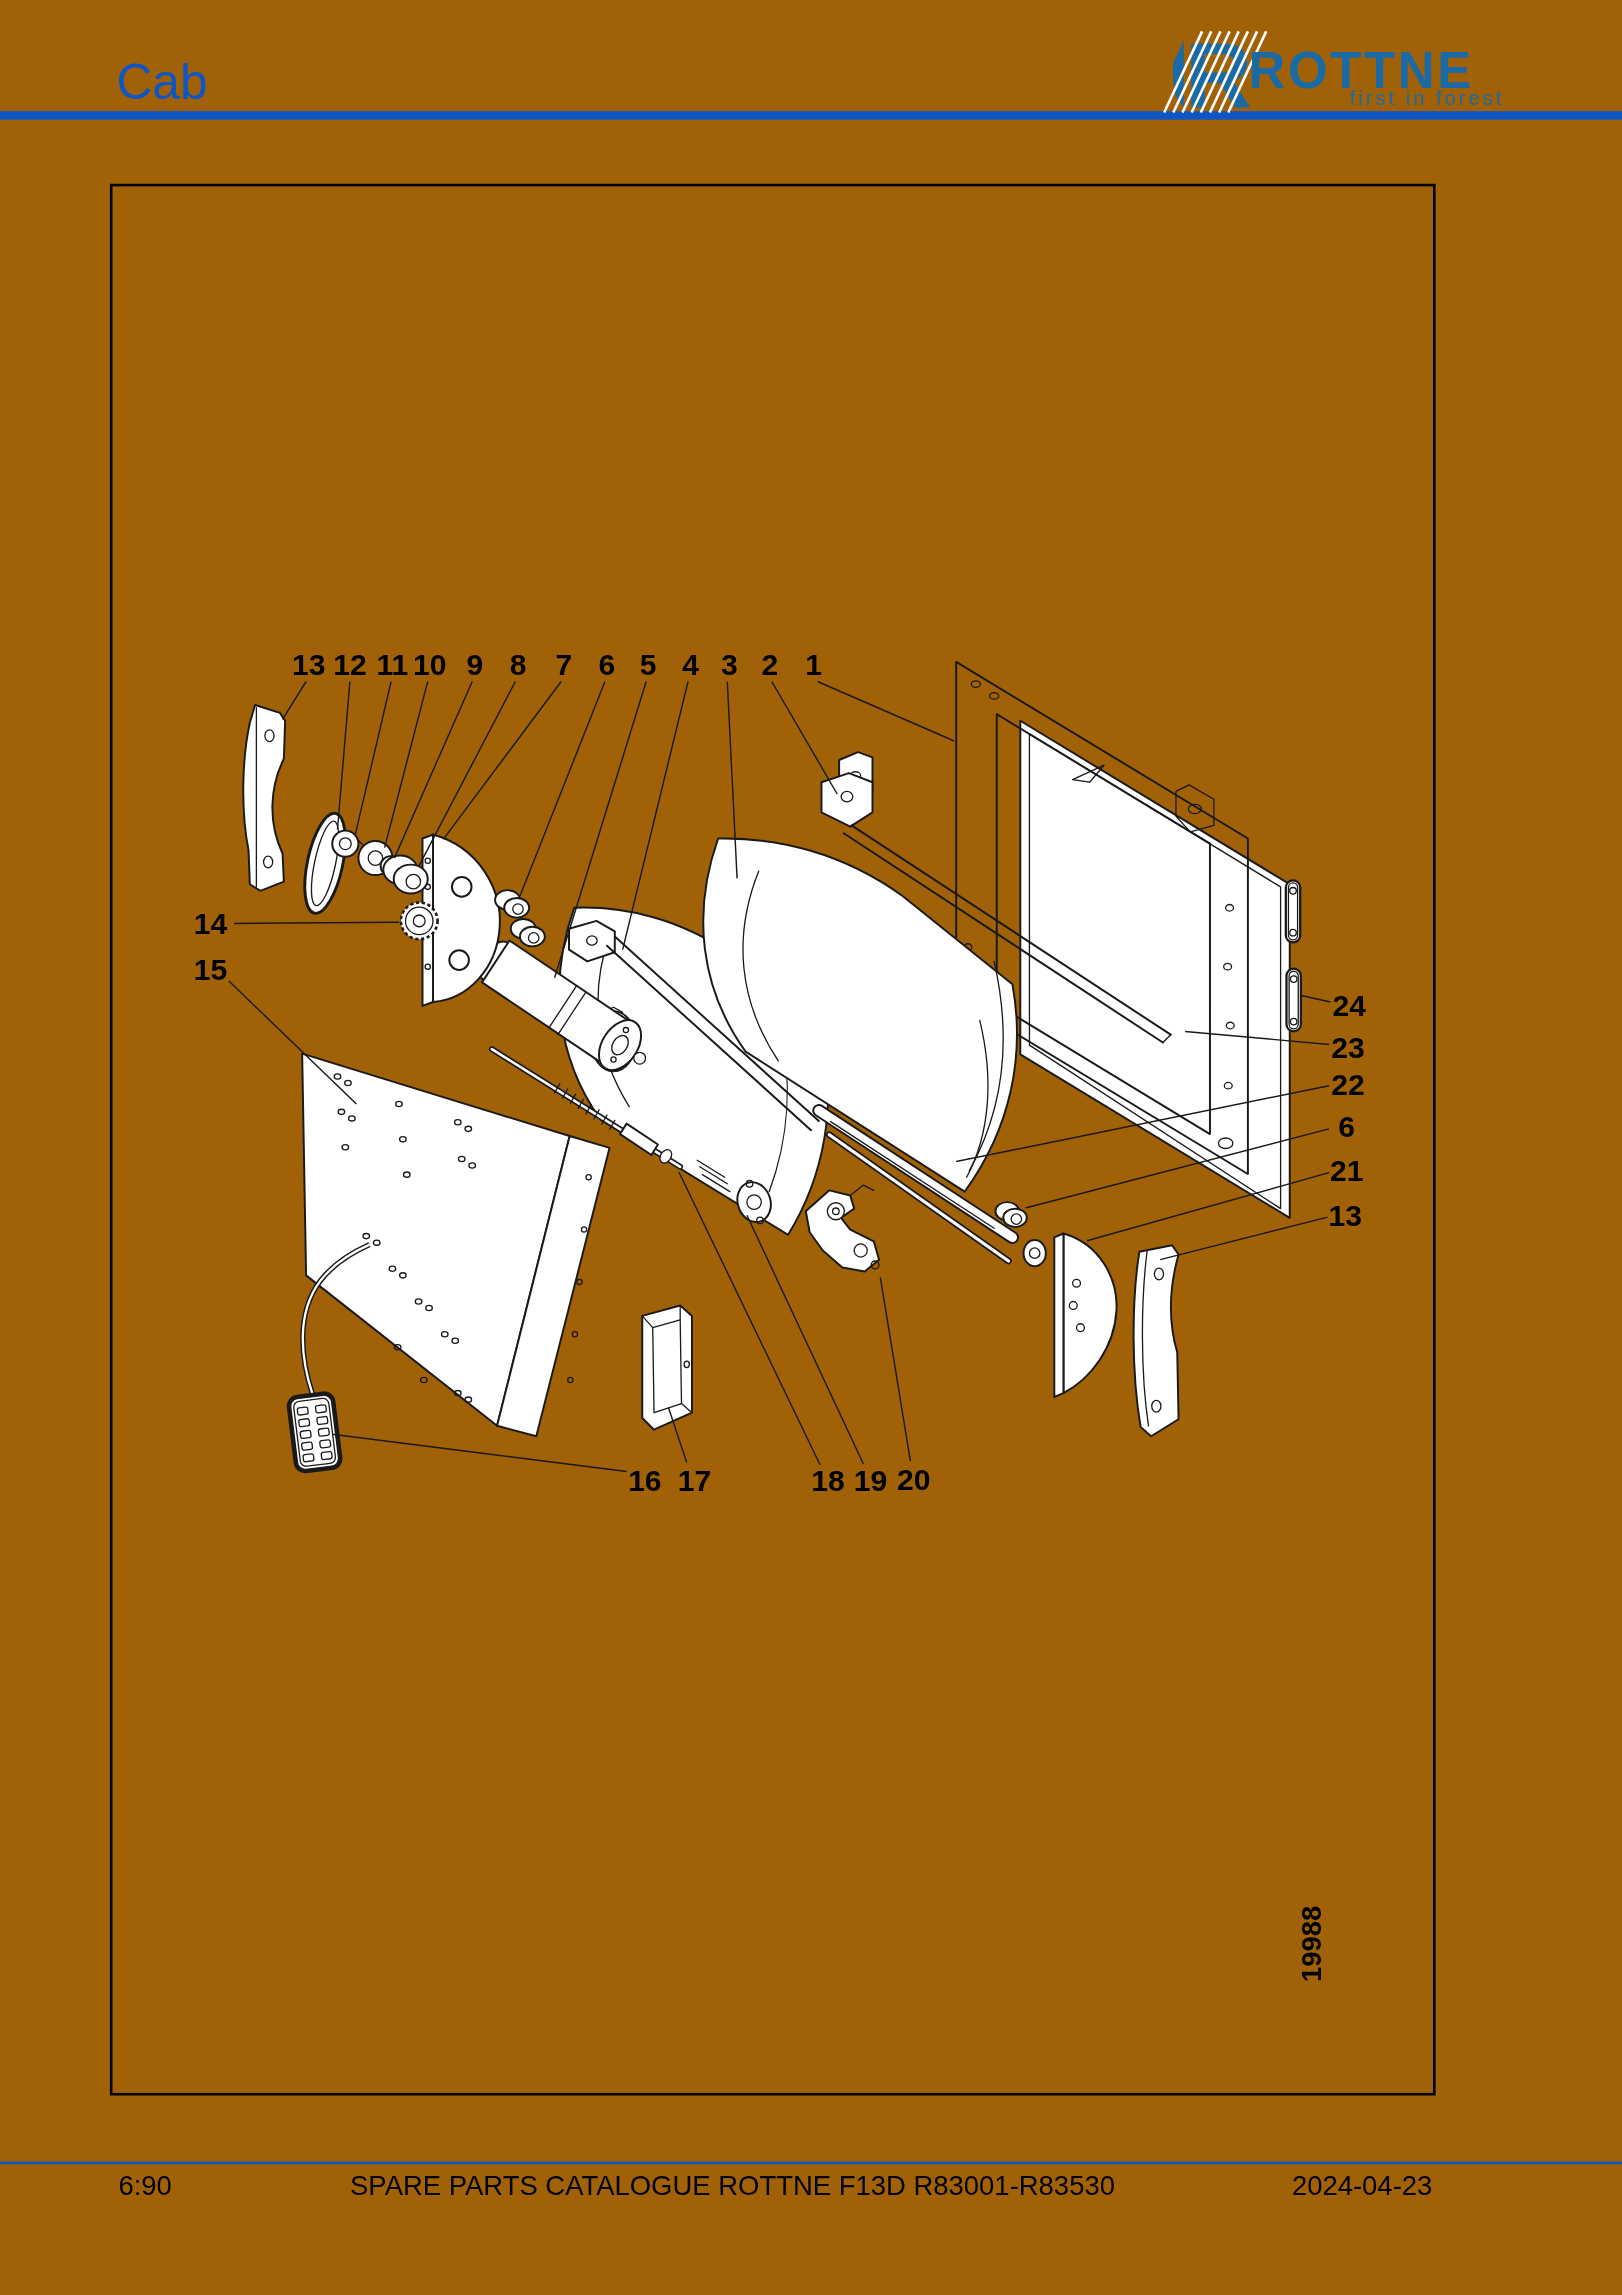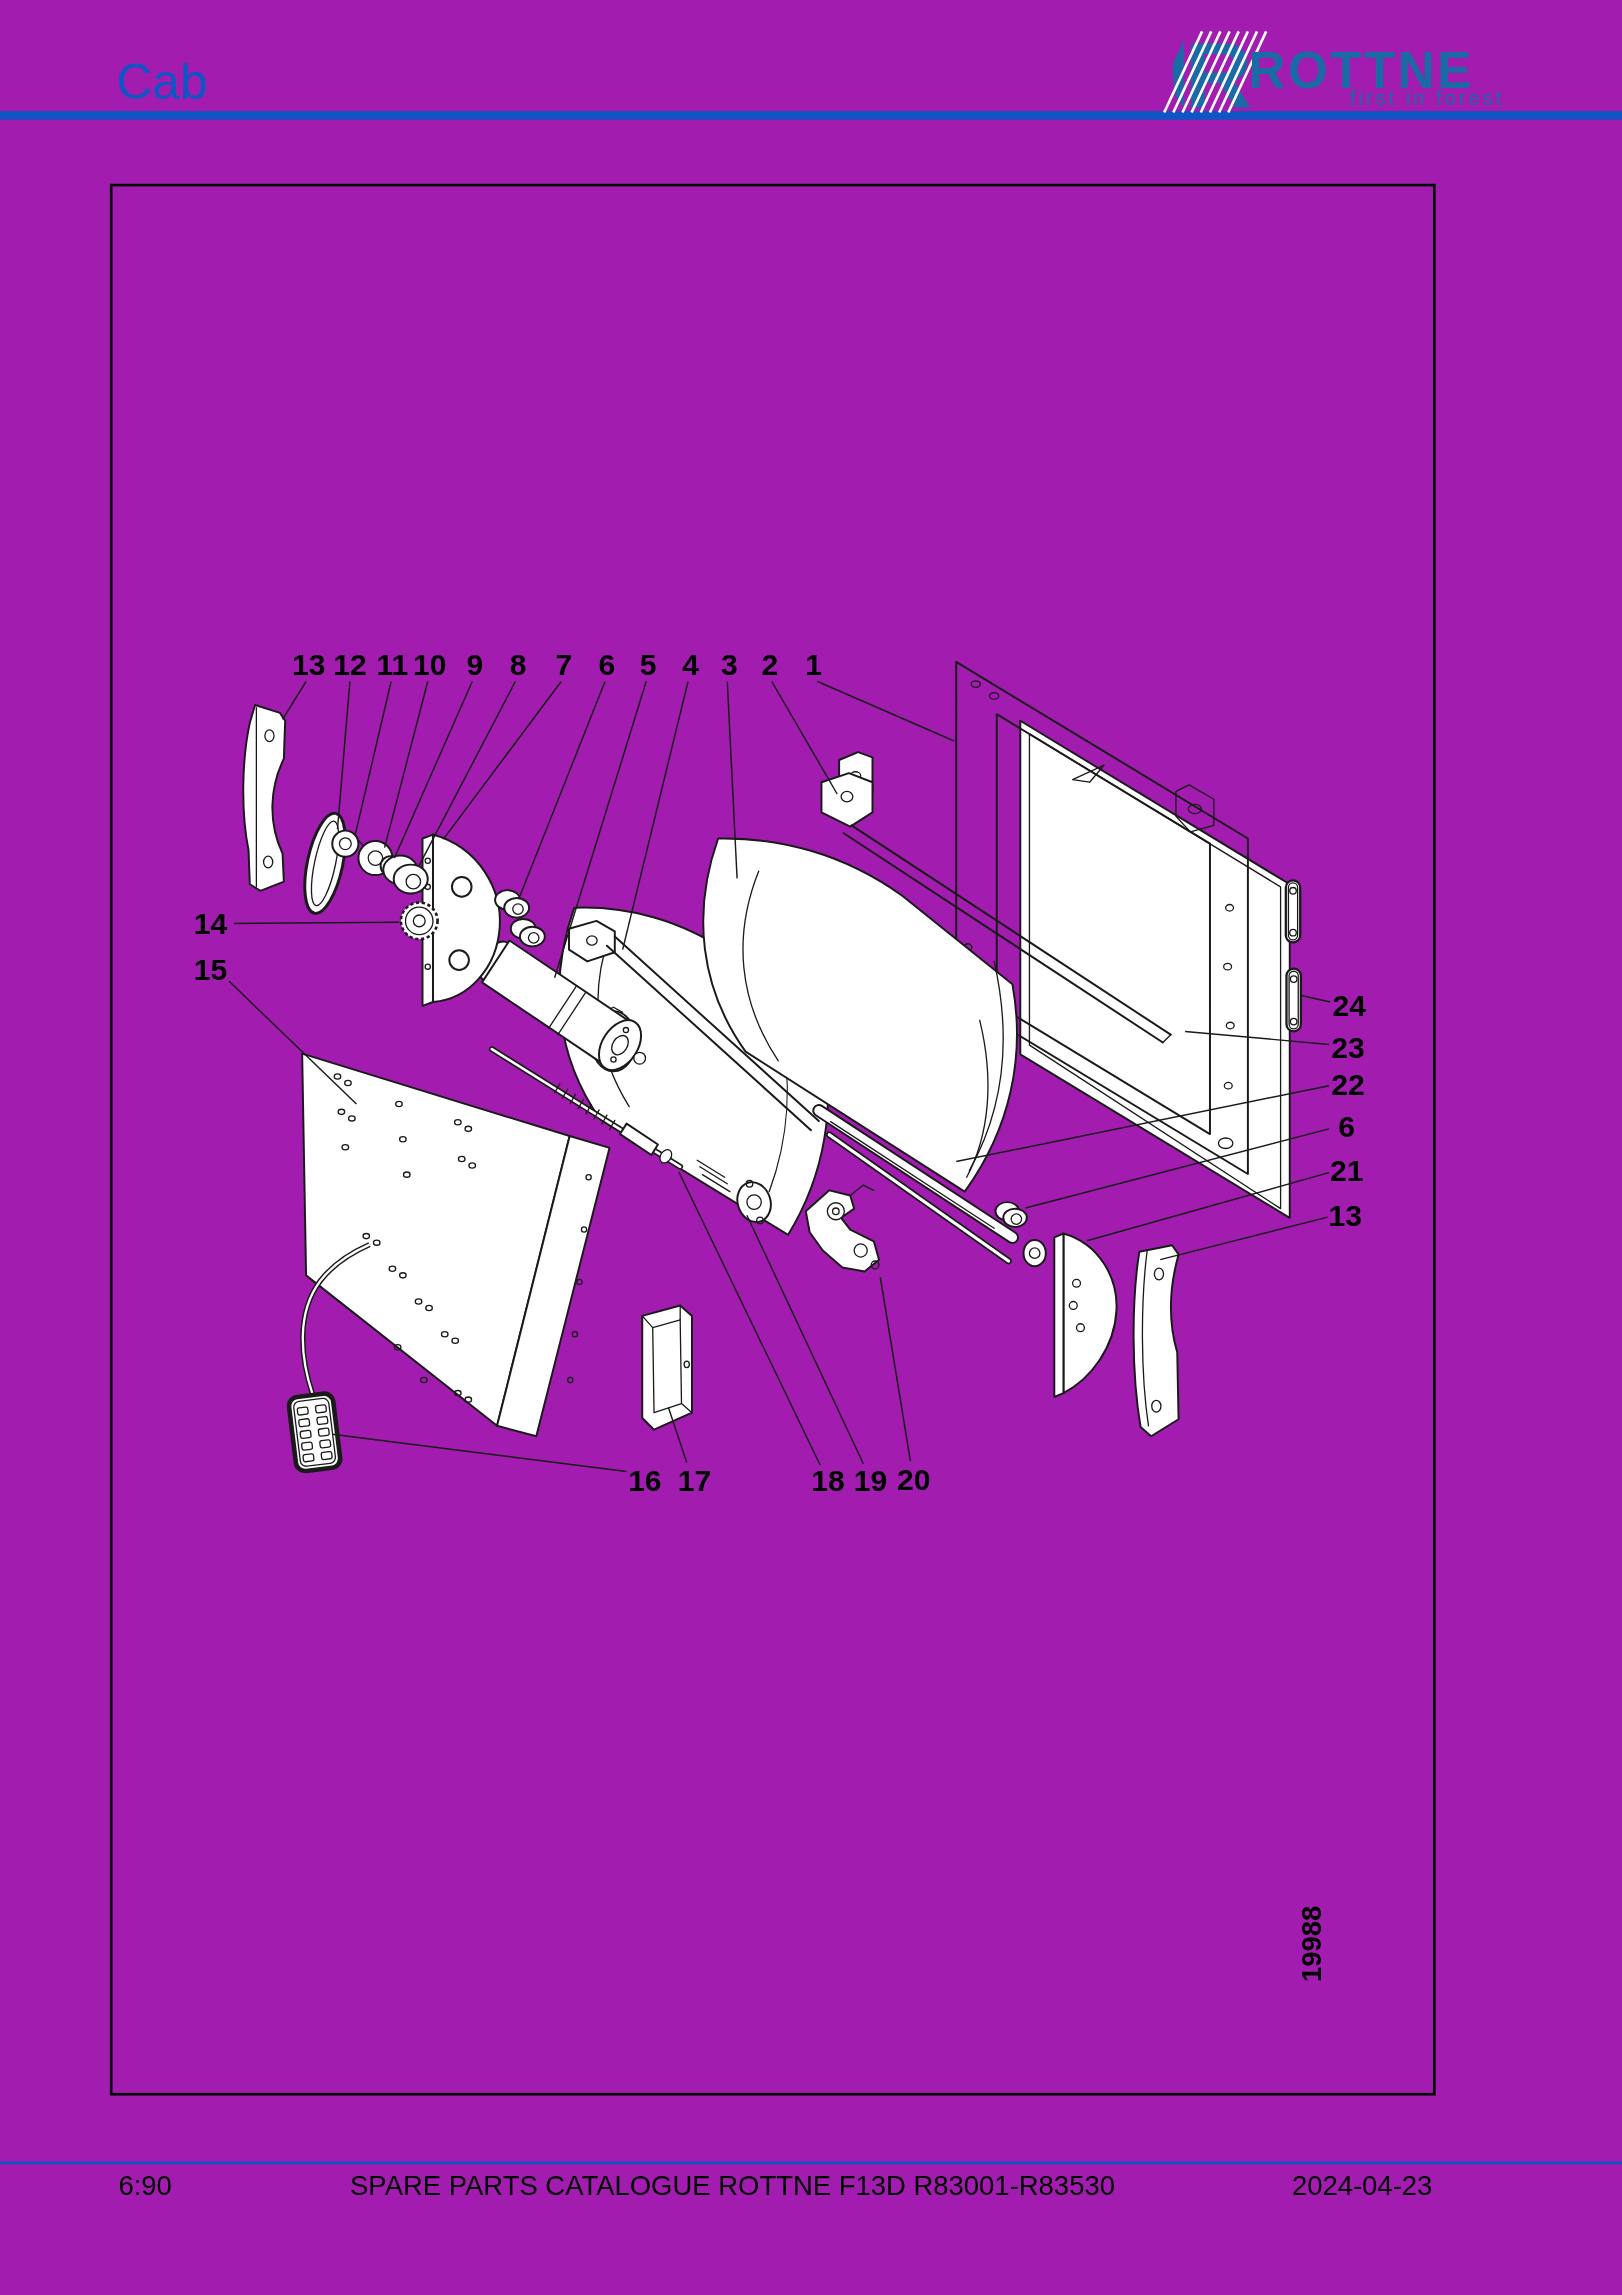--- a/index.html
+++ b/index.html
@@ -1,16 +1,16 @@
 <!DOCTYPE html>
 <html style="--accent-blue: #0e56c5; --logo-blue: #1a6aa5;font-size:10.5px"><head>
 <meta charset="utf-8">
 <style>
   html,body{margin:0;padding:0;background:#888;}
-  .page{position:relative;width:1622px;height:2295px;background:#a21caf;margin:0 auto;overflow:hidden;
+  .page{position:relative;width:1622px;height:2295px;background:#a16207;margin:0 auto;overflow:hidden;
         font-family:"Liberation Sans", sans-serif;}
   svg{position:absolute;inset:0;}
   .t-cab{font-family:"Liberation Sans",sans-serif;font-size:76px;fill:var(--accent-blue);}
   .t-brand{font-family:"Liberation Sans",sans-serif;font-size:78px;font-weight:bold;letter-spacing:4px;fill:var(--logo-blue);}
   .t-tag{font-family:"Liberation Sans",sans-serif;font-size:31px;letter-spacing:4.5px;fill:var(--logo-blue);}
   .t-foot{font-family:"Liberation Sans",sans-serif;font-size:42px;fill:#000;}
   .t-fig{font-family:"Liberation Sans",sans-serif;font-size:42px;font-weight:bold;fill:#000;}
   .callout{font-family:"Liberation Sans",sans-serif;font-size:46px;font-weight:bold;fill:#000;text-anchor:middle;}
   .leader{stroke:#1a1a1a;stroke-width:2.2;fill:none;}
   .accent-rect{fill:var(--accent-blue);}

